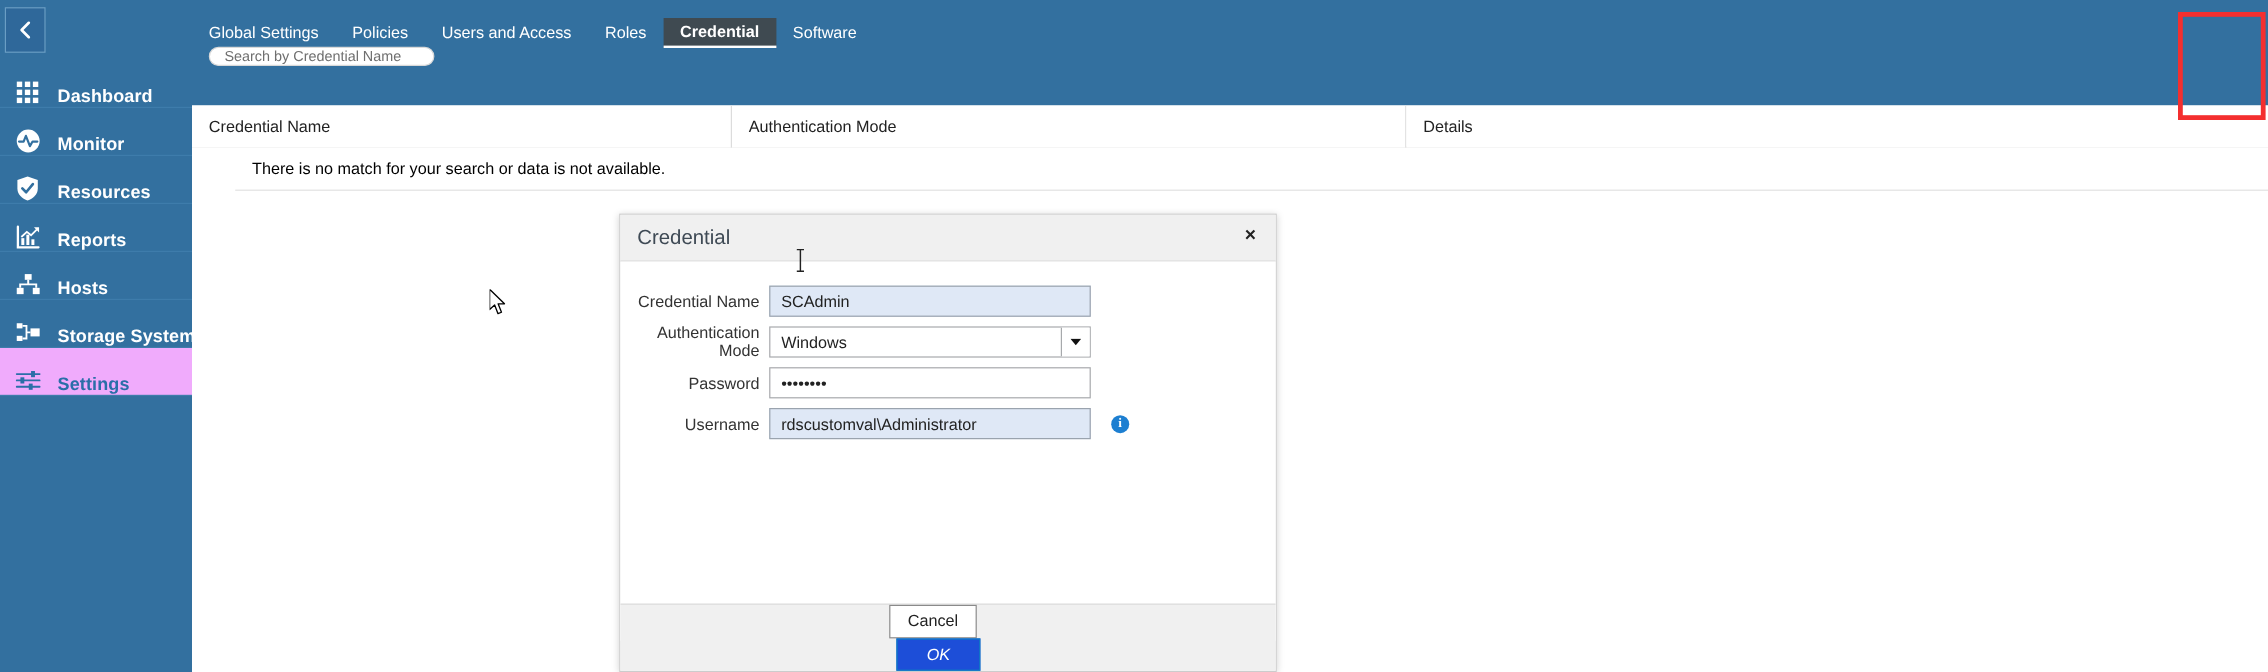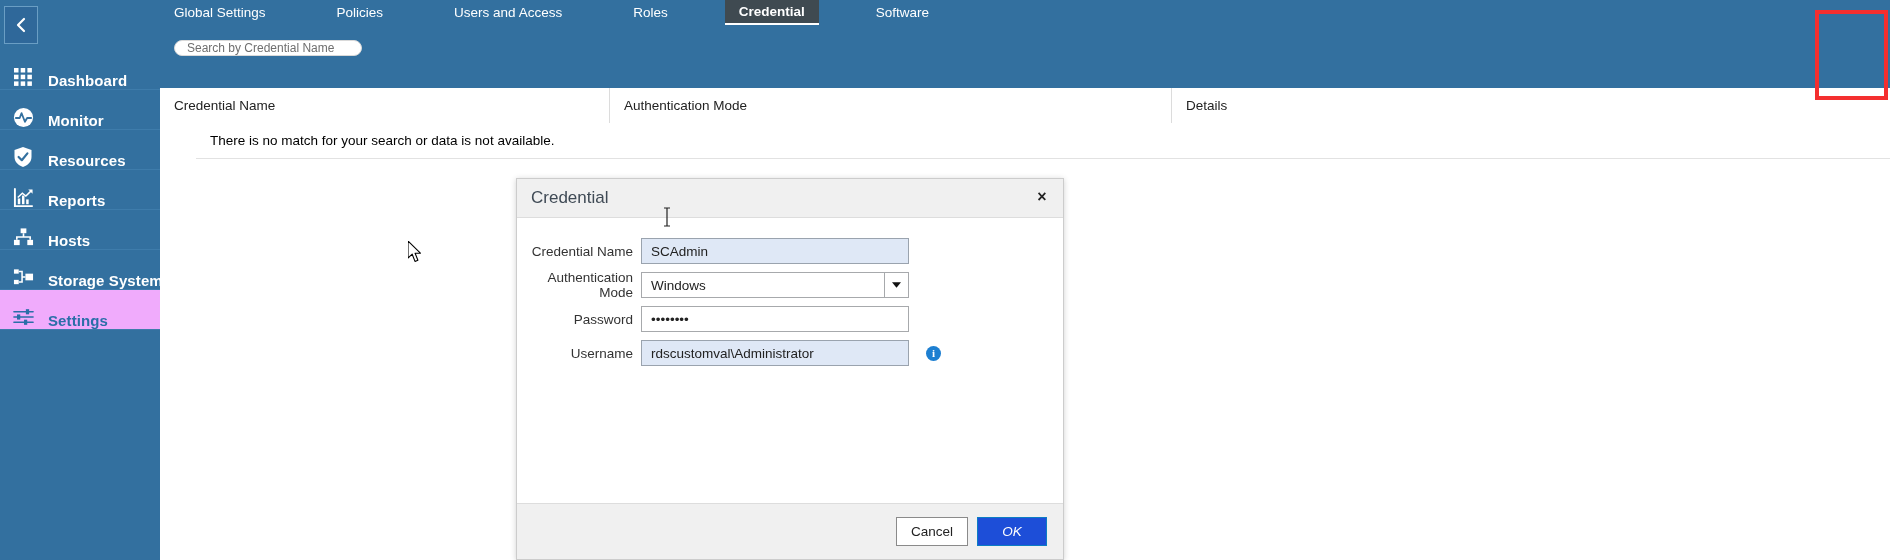--- a/index.html
+++ b/index.html
@@ -56,23 +56,23 @@
   }
   .nav-label { white-space: nowrap; letter-spacing: .1px; }
 
   
   #topbar {
     position: absolute; left: 160px; top: 0;
     width: 1730px; height: 88px;
     background: #33709f;
   }
   .tabs {
-    position: absolute; left: 0; top: 0;
+    position: absolute; left: 0; top: 15px;
     height: 25px;
-    display: flex; align-items: center; gap: 43px;
+    display: flex; align-items: center;
   }
   .tab {
     display: flex; align-items: center;
     padding: 0 14px;
     font-size: 13.5px;
     color: #ffffff;
     cursor: pointer;
     white-space: nowrap;
     height: 25px;
   }
@@ -235,20 +235,21 @@
     cursor: pointer;
     flex: 0 0 15px;
   }
   .modal-foot {
     position: absolute; left: 0; bottom: 0;
     width: 546px; height: 56px;
     background: #f0f0f0;
     border-top: 1px solid #dddddd;
     display: flex; align-items: center; justify-content: flex-end;
     padding-right: 16px;
+    flex-direction: column;
   }
   .btn {
     height: 29px;
     min-width: 62px;
     font-size: 13.5px;
     font-family: "Liberation Sans", sans-serif;
     cursor: pointer;
     border: 1px solid transparent;
     padding: 0 14px;
   }

